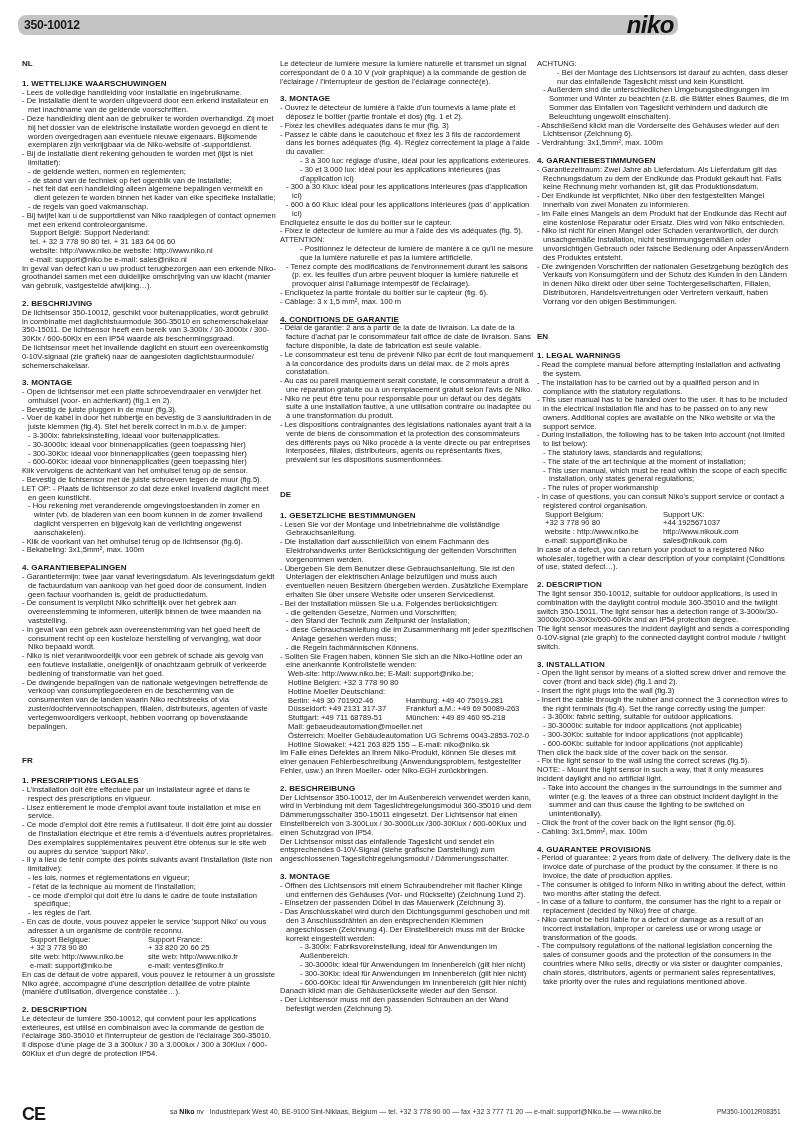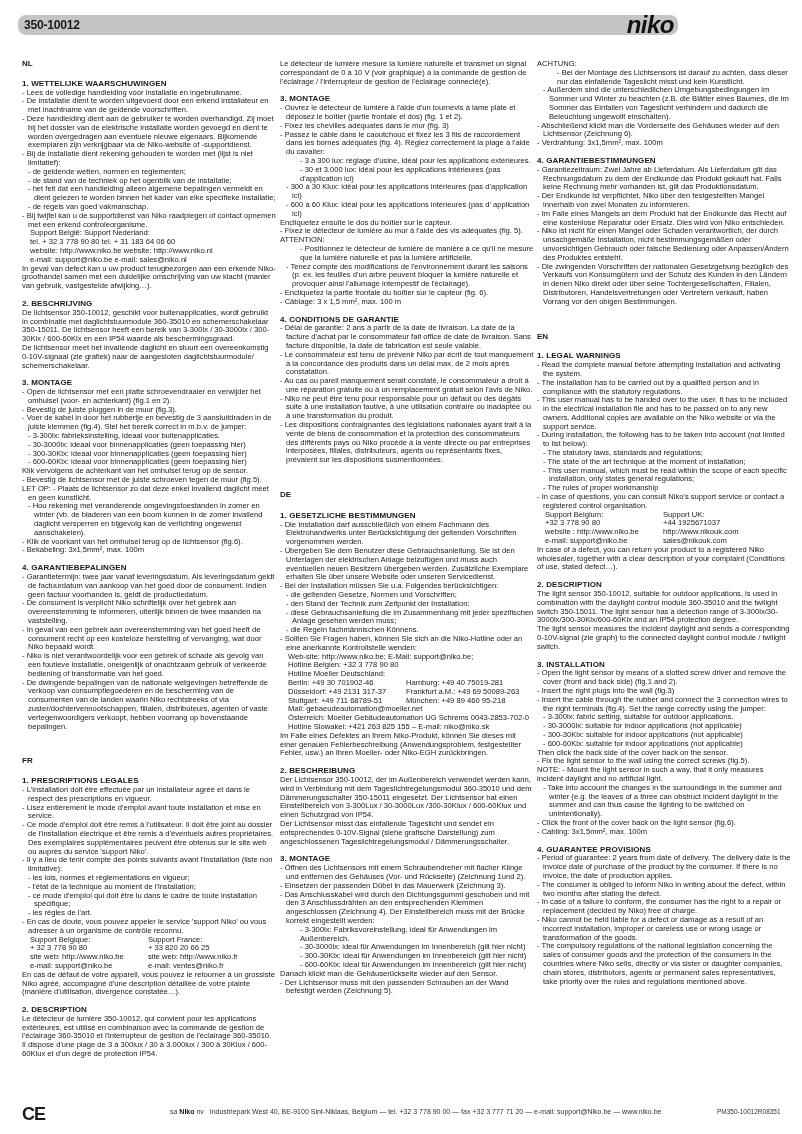--- a/index.html
+++ b/index.html
@@ -127,29 +127,30 @@
     <p class="li2">- 300 à 30 Klux: idéal pour les applications intérieures (pas d'application ici)</p>
     <p class="li2">- 600 à 60 Klux: idéal pour les applications intérieures (pas d' application ici)</p>
     <p>Encliquetez ensuite le dos du boîtier sur le capteur.</p>
     <p class="li">- Fixez le détecteur de lumière au mur à l'aide des vis adéquates (fig. 5).</p>
     <p>ATTENTION:</p>
     <p class="in2">- Positionnez le détecteur de lumière de manière à ce qu'il ne mesure que la lumière naturelle et pas la lumière artificielle.</p>
     <p class="li2">- Tenez compte des modifications de l'environnement durant les saisons (p. ex. les feuilles d'un arbre peuvent bloquer la lumière naturelle et provoquer ainsi l'allumage intempestif de l'éclairage).</p>
     <p class="li">- Encliquetez la partie frontale du boîtier sur le capteur (fig. 6).</p>
     <p class="li">- Câblage: 3 x 1,5 mm², max. 100 m</p>
     <div style="height: 9px;"></div>
-    <p class="sec-title" style="margin-top: 0px;">4. CONDITIONS DE GARANTIE</p>
+    <p class="sec-title" style="margin-top: 0px; text-decoration: underline;">4. CONDITIONS DE GARANTIE</p>
     <p class="li">- Délai de garantie: 2 ans à partir de la date de livraison. La date de la facture d'achat par le consommateur fait office de date de livraison. Sans facture disponible, la date de fabrication est seule valable.</p>
     <p class="li">- Le consommateur est tenu de prévenir Niko par écrit de tout manquement à la concordance des produits dans un délai max. de 2 mois après constatation.</p>
     <p class="li">- Au cas ou pareil manquement serait constaté, le consommateur a droit à une réparation gratuite ou à un remplacement gratuit selon l'avis de Niko.</p>
     <p class="li">- Niko ne peut être tenu pour responsable pour un défaut ou des dégâts suite à une installation fautive, à une utilisation contraire ou inadaptée ou à une transformation du produit.</p>
     <p class="li">- Les dispositions contraignantes des législations nationales ayant trait à la vente de biens de consommation et la protection des consommateurs des différents pays où Niko procède à la vente directe ou par entreprises interposées, filiales, distributeurs, agents ou représentants fixes, prévalent sur les dispositions susmentionnées.</p>
     <div style="height: 26px;"></div>
     <p class="lang">DE</p>
     <p class="sec-title" style="margin-top: 12px;">1. GESETZLICHE BESTIMMUNGEN</p>
+    <p class="li">- Lesen Sie vor der Montage und Inbetriebnahme die vollständige Gebrauchsanleitung.</p>
     <p class="li">- Die Installation darf ausschließlich von einem Fachmann des Elektrohandwerks unter Berücksichtigung der geltenden Vorschriften vorgenommen werden.</p>
     <p class="li">- Übergeben Sie dem Benutzer diese Gebrauchsanleitung. Sie ist den Unterlagen der elektrischen Anlage beizufügen und muss auch eventuellen neuen Besitzern übergeben werden. Zusätzliche Exemplare erhalten Sie über unsere Website oder unseren Servicedienst.</p>
     <p class="li">- Bei der Installation müssen Sie u.a. Folgendes berücksichtigen:</p>
     <p class="li2">- die geltenden Gesetze, Normen und Vorschriften;</p>
     <p class="li2">- den Stand der Technik zum Zeitpunkt der Installation;</p>
     <p class="li2">- diese Gebrauchsanleitung die im Zusammenhang mit jeder spezifischen Anlage gesehen werden muss;</p>
     <p class="li2">- die Regeln fachmännischen Könnens.</p>
     <p class="li">- Sollten Sie Fragen haben, können Sie sich an die Niko-Hotline oder an eine anerkannte Kontrollstelle wenden:</p>
     <p class="in">Web-site: http://www.niko.be; E-Mail: support@niko.be;</p>
     <p class="in">Hotline Belgien: +32 3 778 90 80</p>

